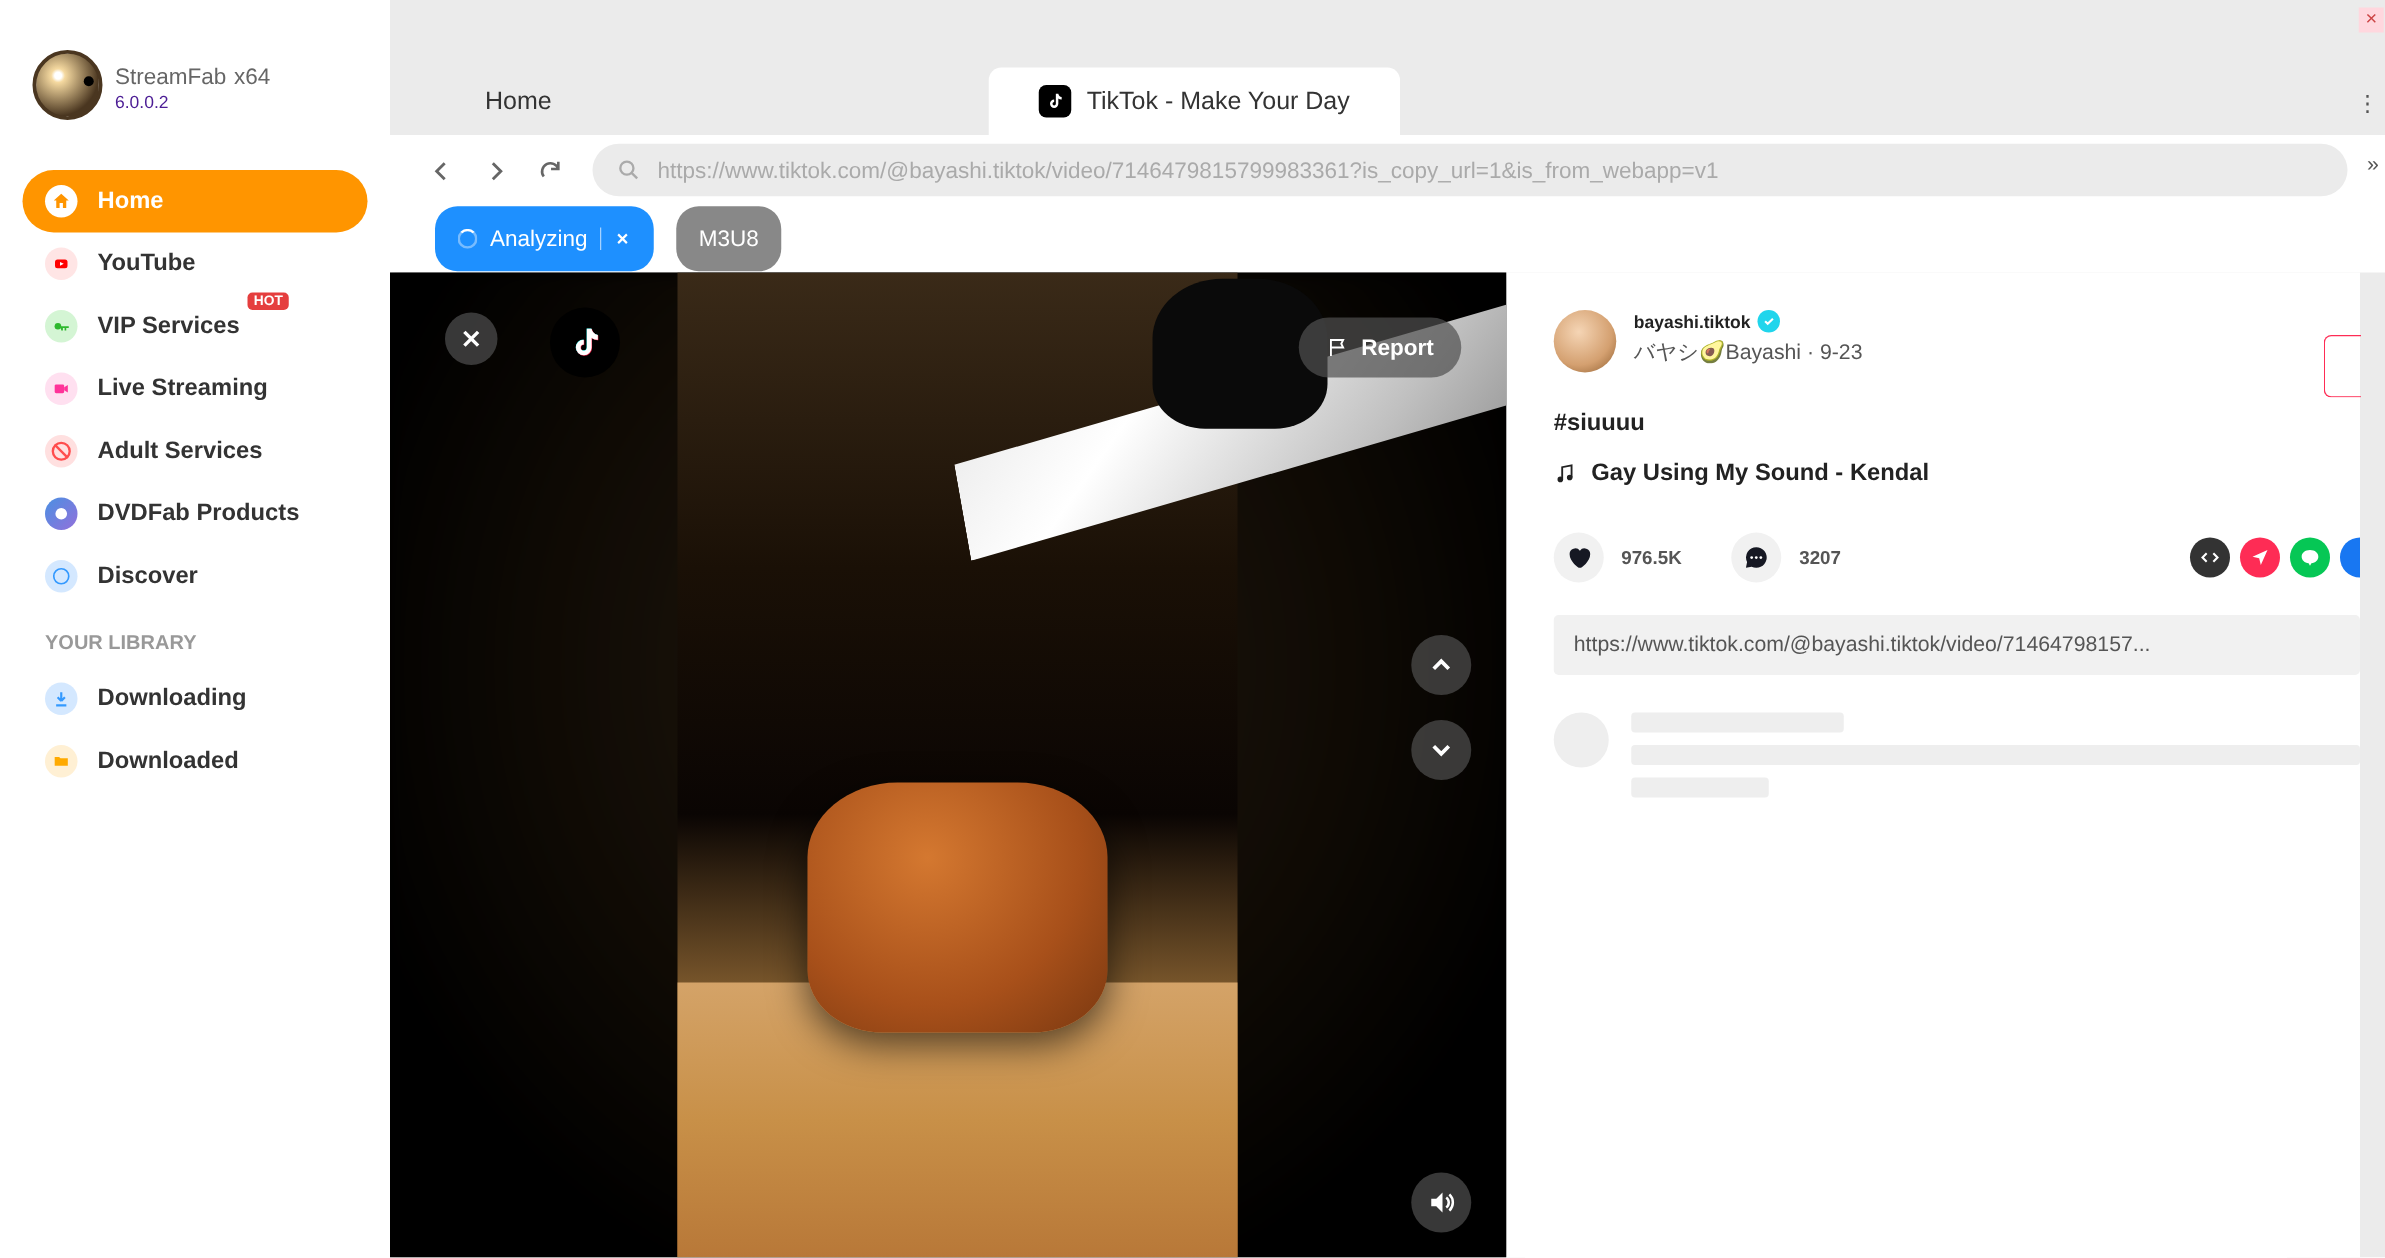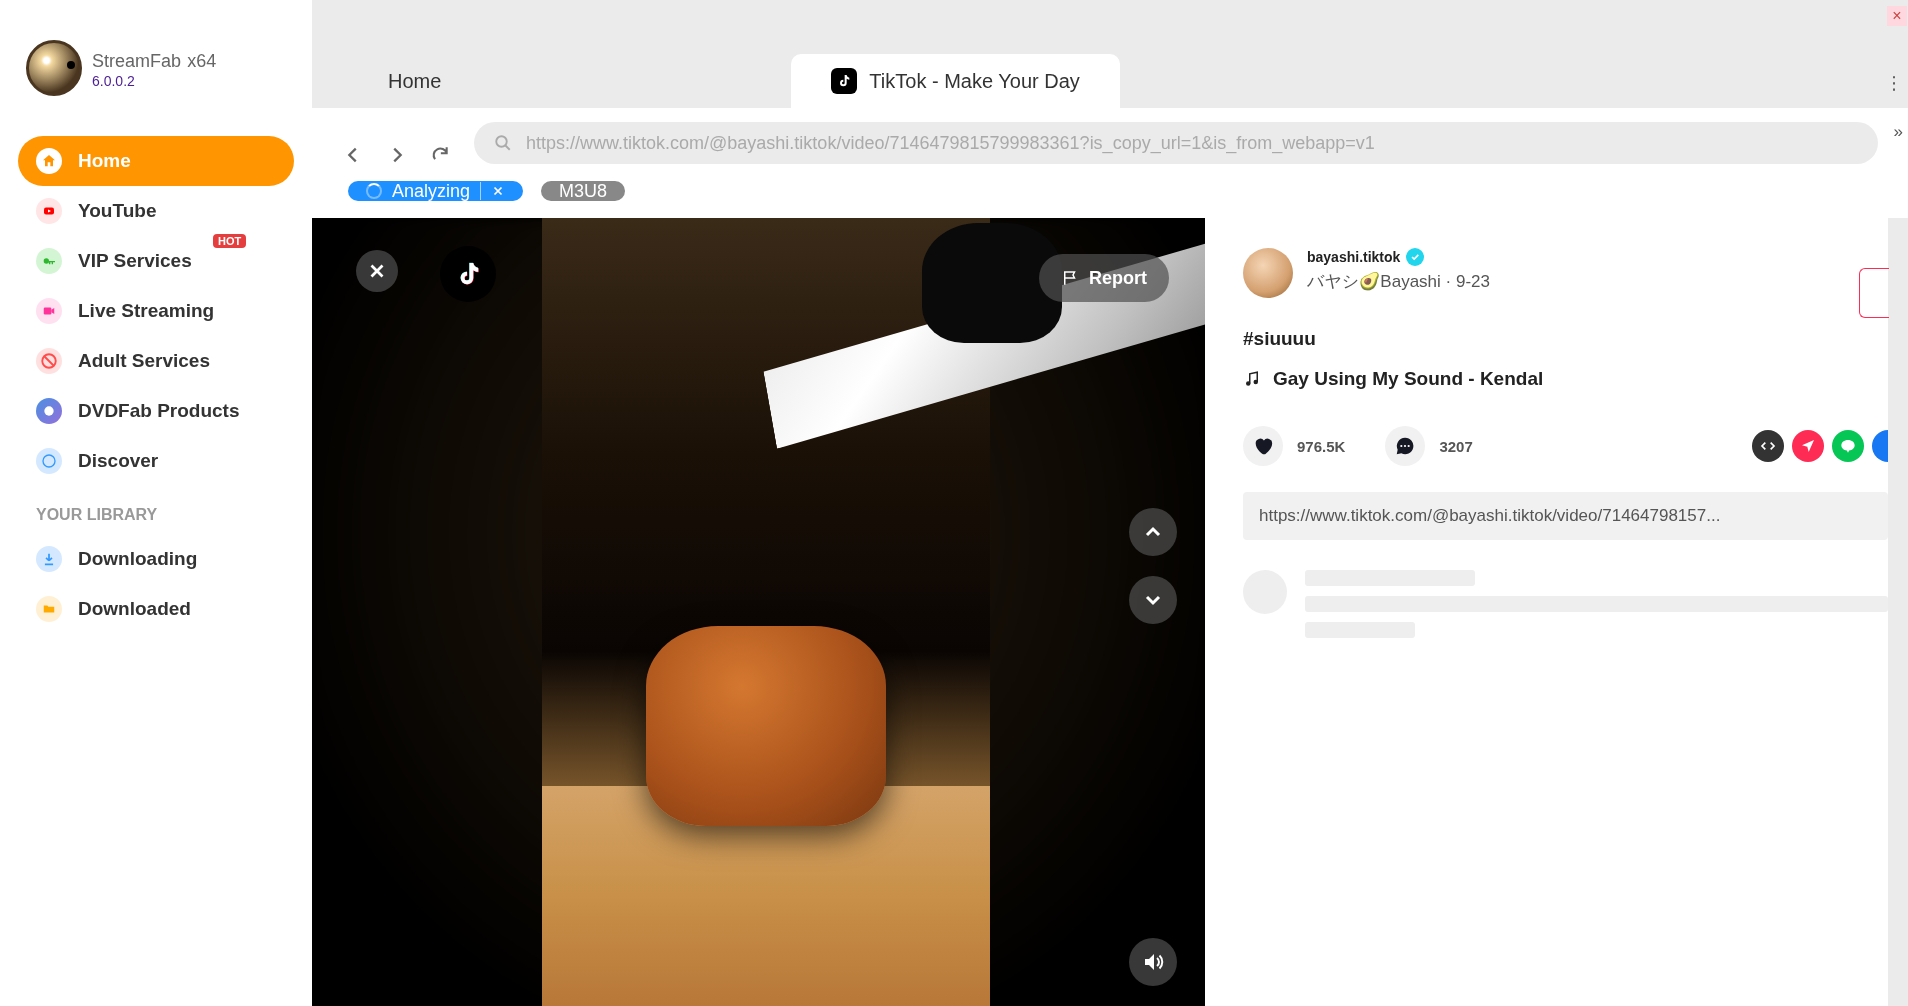--- a/index.html
+++ b/index.html
@@ -13,42 +13,42 @@
 .logo-circle { width: 56px; height: 56px; border-radius: 50%; background: radial-gradient(circle at 35% 35%, #fff 6%, #f5d9a0 12%, #4a3620 70%); border: 3px solid #4a3620; position: relative; }
 .logo-circle::before { content:''; position:absolute; left:38px; top:18px; width:8px; height:8px; background:#000; border-radius:50%; }
 .logo-text { display: flex; flex-direction: column; }
 .logo-name { font-weight: 700; font-size: 22px; color: #333; }
 .logo-name span { font-weight: 400; font-size: 18px; color: #666; }
 .logo-ver { font-size: 14px; color: #4c1d95; }
 
 .nav-item { display: flex; align-items: center; gap: 16px; height: 50px; padding: 0 18px; border-radius: 25px; font-size: 19px; color: #333; font-weight: 600; cursor: pointer; position: relative; }
 .nav-item.active { background: #ff9500; color: #fff; }
 .nav-item .nicon { width: 26px; height: 26px; border-radius: 50%; display: flex; align-items: center; justify-content: center; font-size: 14px; }
-.hot-badge { position: absolute; top: -2px; left: 195px; background: #e53e3e; color: #fff; font-size: 11px; font-weight: 700; padding: 1px 5px; border-radius: 4px; }
+.hot-badge { position: absolute; top: -2px; left: 180px; background: #e53e3e; color: #fff; font-size: 11px; font-weight: 700; padding: 1px 5px; border-radius: 4px; }
 
 .lib-header { color: #999; font-size: 16px; font-weight: 600; padding: 20px 18px 10px; }
 
 .content { position: absolute; left: 312px; top: 0; right: 0; height: 1006px; background: #ebebeb; }
 
 .far-right { position:absolute; right:1px; top:0; width:20px; height:1006px; }
 .far-right .x { position:absolute; top:6px; right:0; width:20px; height:20px; color:#888; }
 .far-right .dots { position:absolute; top:72px; right:4px; color:#555; font-size:18px; }
 .far-right .arrows { position:absolute; top:122px; right:4px; color:#555; font-size:17px; }
 
 .tabs { display: flex; align-items: flex-end; height: 108px; padding-left: 36px; padding-top: 48px; gap: 0; }
 .tab { height: 54px; display: flex; align-items: center; padding: 0 40px; font-size: 20px; color: #333; border-radius: 10px 10px 0 0; cursor: pointer; gap: 12px; }
 .tab.active { background: #fff; }
 .tab-icon { width: 26px; height: 26px; border-radius: 6px; background: #000; display: flex; align-items: center; justify-content: center; }
 
-.addr-row { background: #fff; height: 56px; display: flex; align-items: flex-end; padding: 0 30px; gap: 24px; border-top-left-radius:0; }
+.addr-row { background: #fff; height: 56px; display: flex; align-items: center; padding: 0 30px; gap: 24px; border-top-left-radius:0; }
 .nav-arrow { width: 20px; height: 20px; color: #666; cursor: pointer; }
 .addr-bar { flex: 1; background: #ebebeb; border-radius: 26px; height: 42px; display: flex; align-items: center; padding: 0 20px; gap: 14px; color: #aaa; font-size: 18px; }
 
 .chips { background: #fff; height: 54px; display: flex; align-items: center; padding-left: 36px; gap: 18px; }
-.chip { height: 20px; border-radius: 18px; display: flex; align-items: center; padding: 0 18px; font-size: 18px; color: #fff; gap: 10px; }
+.chip { height: 52px; border-radius: 18px; display: flex; align-items: center; padding: 0 18px; font-size: 18px; color: #fff; gap: 10px; }
 .chip.blue { background: #1e90ff; }
 .chip.grey { background: #888; }
 .spinner { width: 16px; height: 16px; border: 2px solid rgba(255,255,255,.4); border-top-color:#fff; border-radius:50%; animation:spin 1s linear infinite; }
 @keyframes spin { to { transform: rotate(360deg); } }
 .chip .divider { width:1px; height:18px; background:rgba(255,255,255,.6); }
 
 .page { position: absolute; left: 0; right: 20px; top: 218px; bottom: 0; background: #fff; display: flex; }
 
 .video-pane { width: 893px; background: #000; position: relative; overflow:hidden; }
 .video-bg { position:absolute; inset:0; background: radial-gradient(ellipse at 50% 40%, #3a2b1a 0%, #1a1208 50%, #000 80%); filter: blur(6px); opacity:.6; }

